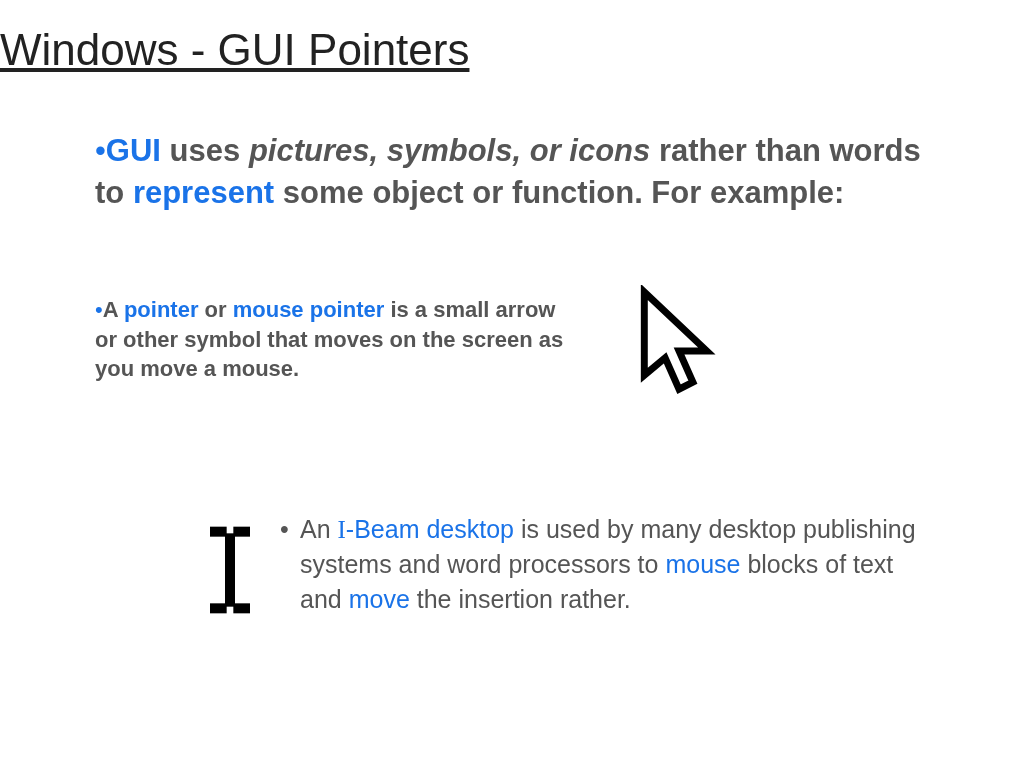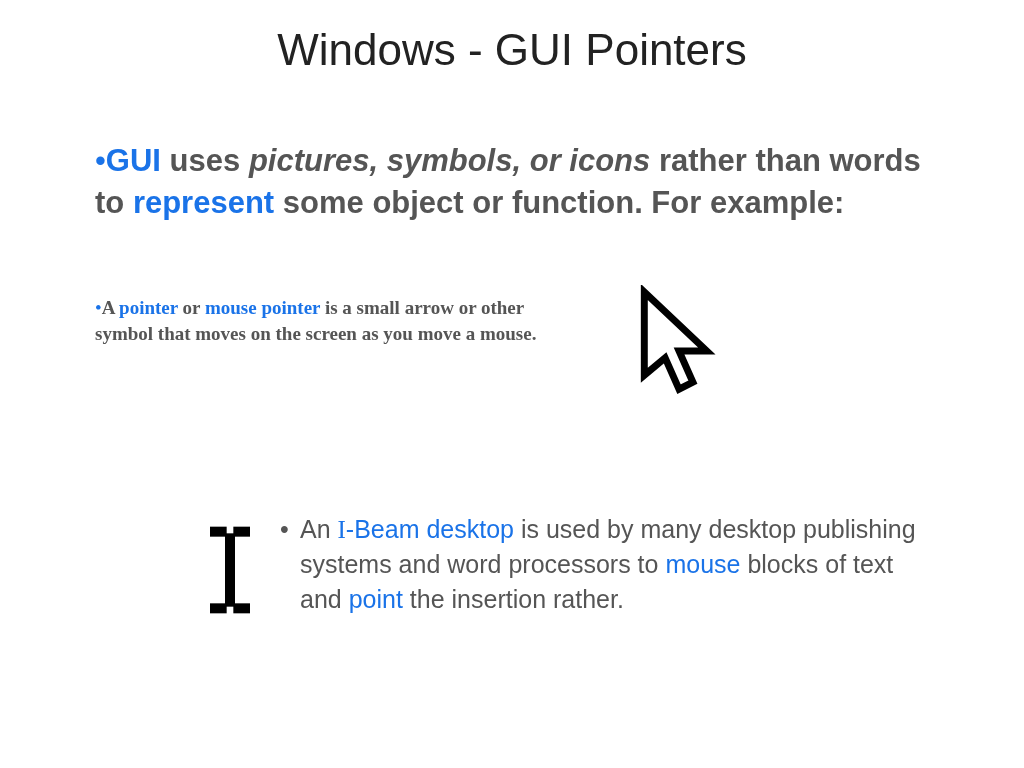--- a/index.html
+++ b/index.html
@@ -9,54 +9,53 @@
       background: #ffffff;
       font-family: Arial, Helvetica, sans-serif;
       position: relative;
       overflow: hidden;
     }
     .title {
       position: absolute;
       top: 22px;
       left: 0;
       width: 1024px;
-      text-align: center;
       font-size: 44px;
       color: #222;
       line-height: 1.25;
       font-weight: 400;
+      text-decoration: underline;
     }
     .para1 {
       position: absolute;
-      top: 140px;
+      top: 130px;
       left: 95px;
       width: 830px;
       font-size: 31px;
       font-weight: bold;
       color: #555;
       line-height: 1.35;
     }
     .para1 .bullet { color: #1a73e8; font-weight: normal; }
     .para1 .kw { color: #1a73e8; font-weight: bold; }
     .para1 .ital { font-style: italic; font-weight: bold; }
     .para1 .kw2 { color: #1a73e8; font-weight: bold; }
 
     .para2-wrap {
       position: absolute;
       top: 295px;
       left: 95px;
       width: 860px;
     }
     .para2 {
       width: 470px;
-      font-size: 19px;
+      font-size: 22px;
       font-weight: bold;
       color: #555;
       line-height: 1.35;
-      font-family: Liberation Serif, serif;
     }
     .para2 .bullet { color: #1a73e8; font-weight: normal; }
     .para2 .kw { color: #1a73e8; font-weight: bold; }
 
     .arrow-icon {
       position: absolute;
       top: 285px;
       left: 630px;
       width: 105px;
       height: 125px;
@@ -114,14 +113,14 @@
       <rect x="8" y="4" width="10" height="6"></rect>
       <rect x="22" y="4" width="10" height="6"></rect>
       <rect x="8" y="50" width="10" height="6"></rect>
       <rect x="22" y="50" width="10" height="6"></rect>
     </g>
   </svg>
 </div>
 
 <div class="para3">
   <span class="bullet-sym">•</span>
-  <span>An </span><span class="kw ifont">I</span><span class="kw">-Beam desktop</span><span> is used by many desktop publishing systems and word processors to </span><span class="kw">mouse</span><span> blocks of text and </span><span class="kw">point</span><span> the insertion rather.</span>
+  <span>An </span><span class="kw ifont">I</span><span class="kw">-Beam desktop</span><span> is used by many desktop publishing systems and word processors to </span><span class="kw">mouse</span><span> blocks of text and </span><span class="kw">move</span><span> the insertion rather.</span>
 </div>
 
 </body></html>

